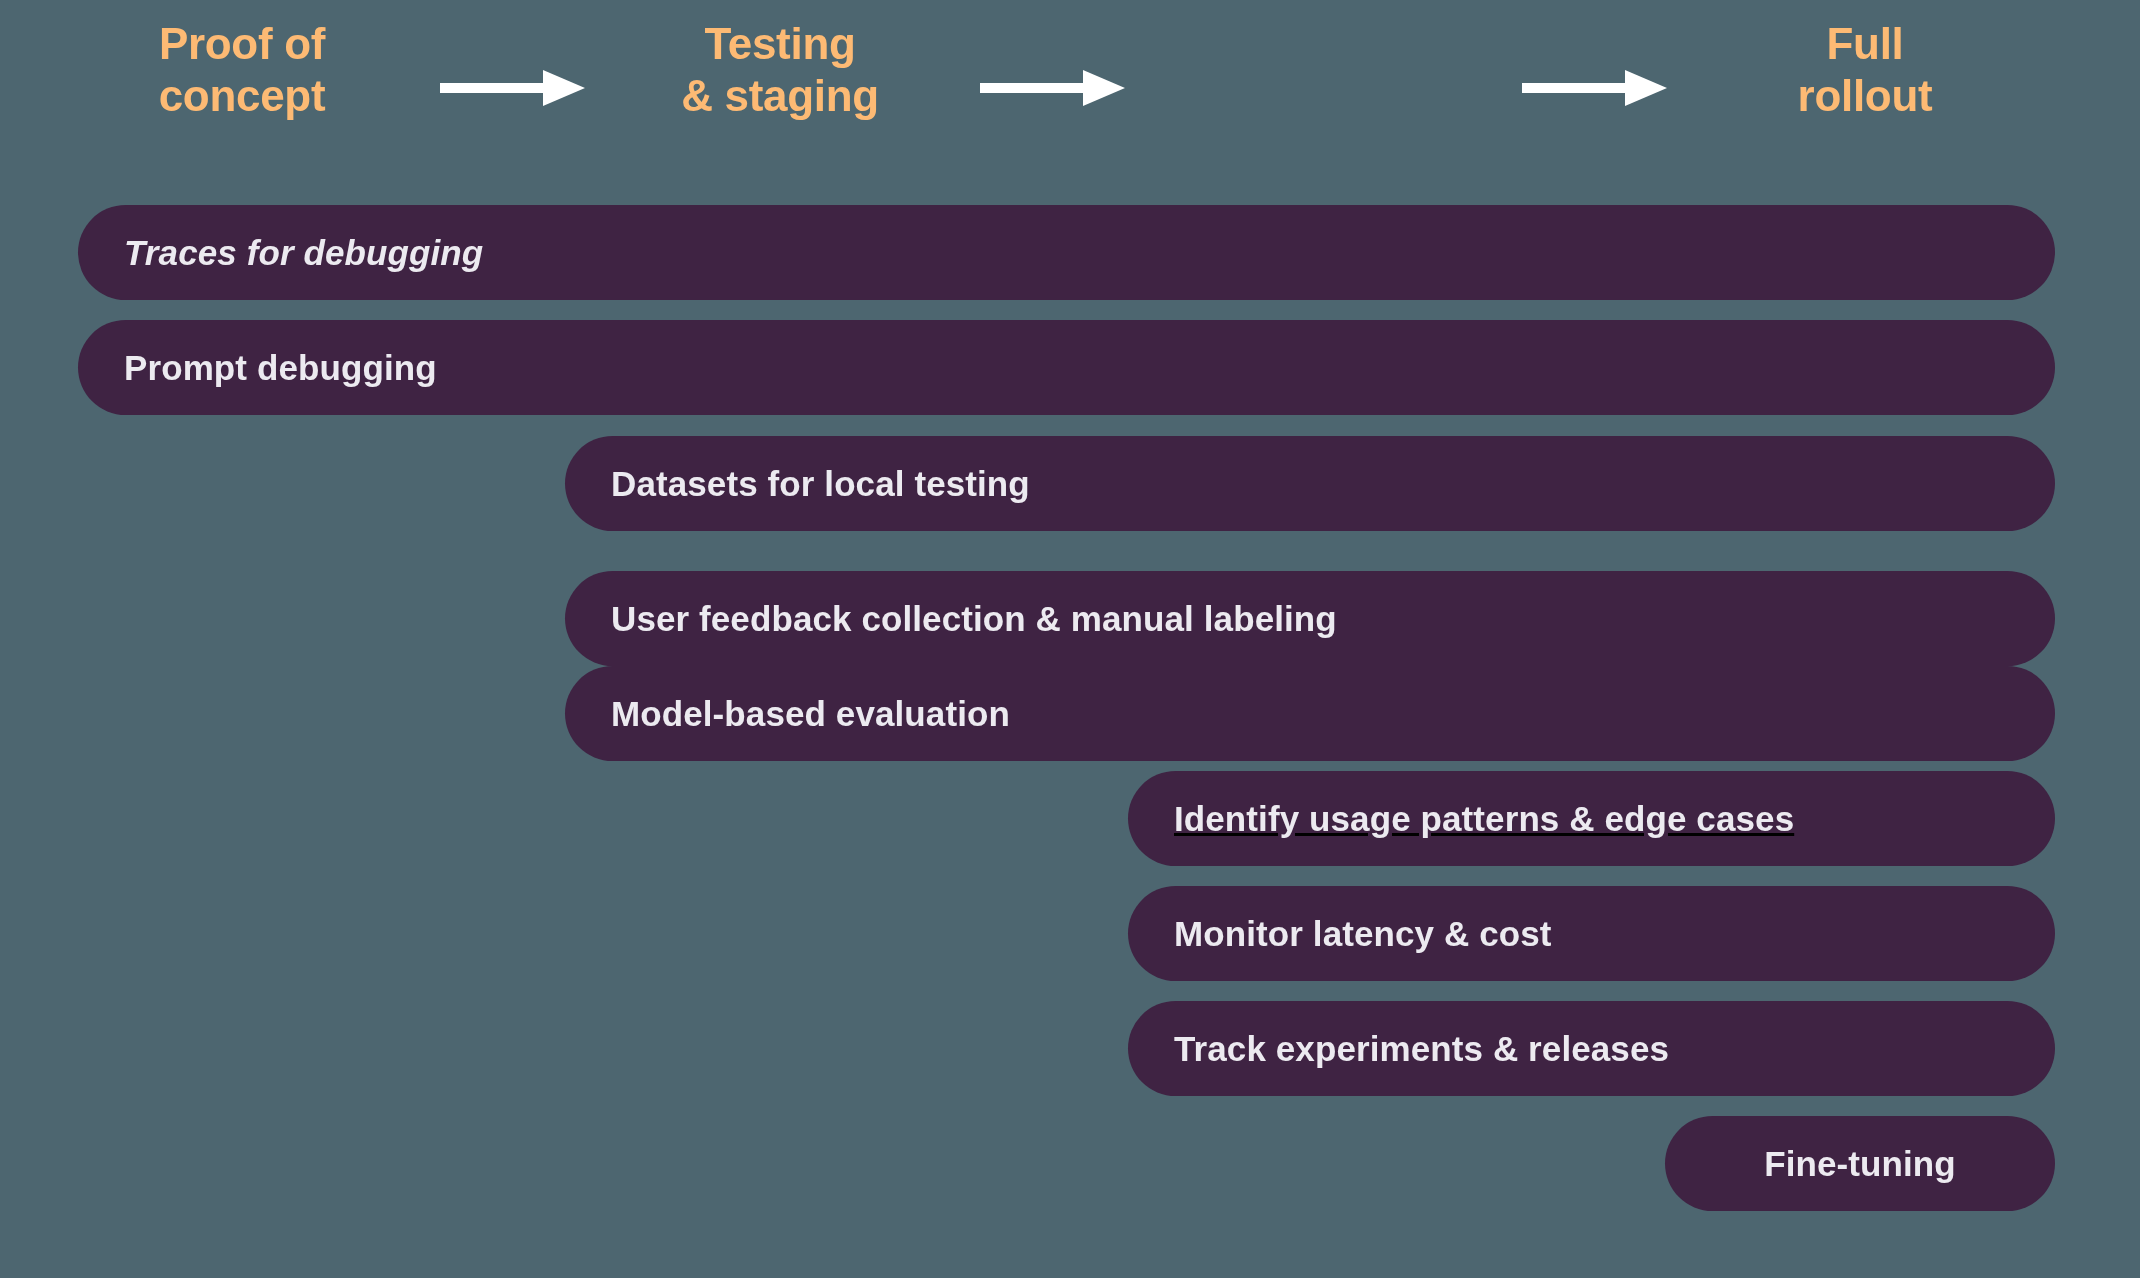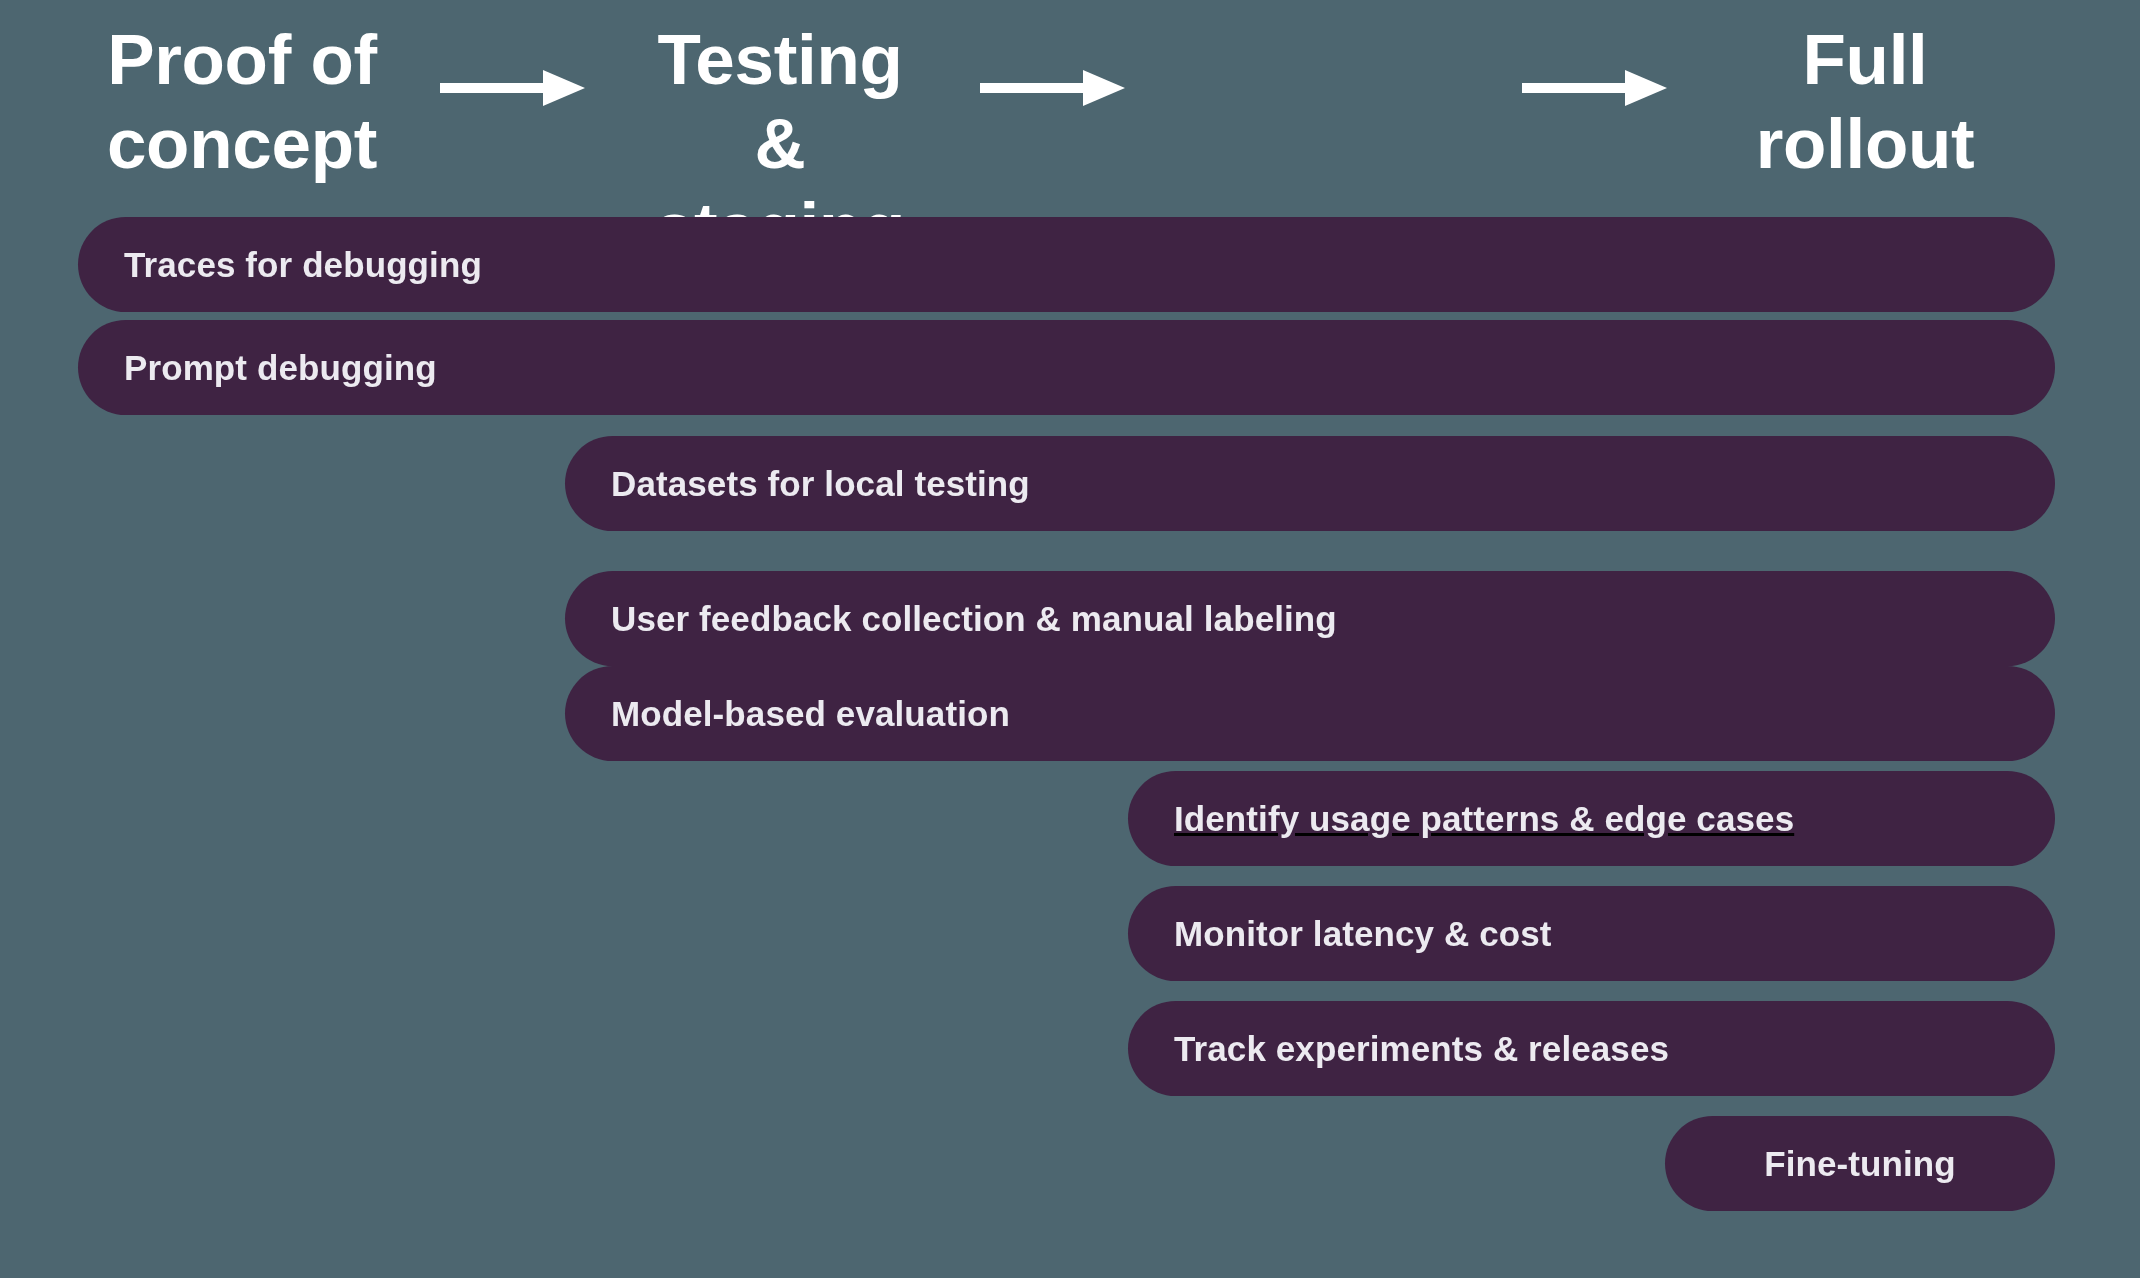--- a/index.html
+++ b/index.html
@@ -22,22 +22,22 @@
     height: 1278px;
     background: #4d6670;
   }
 
   
   .phase-label {
     position: absolute;
     top: 18px;
     width: 320px;
     text-align: center;
-    color: #ffffff;
-    font-size: 71px;
+    color: #fdba74;
+    font-size: 44px;
     font-weight: 700;
     line-height: 1.18;
     letter-spacing: -0.3px;
     white-space: pre-line;
   }
 
   .arrow {
     position: absolute;
     height: 40px;
     top: 68px;
@@ -93,21 +93,21 @@
   <svg class="arrow" style="left:980px; width:145px;" viewBox="0 0 145 40" preserveAspectRatio="none">
     <rect x="0" y="15" width="110" height="10" fill="#ffffff"></rect>
     <polygon points="103,2 145,20 103,38" fill="#ffffff"></polygon>
   </svg>
 
   <svg class="arrow" style="left:1522px; width:145px;" viewBox="0 0 145 40" preserveAspectRatio="none">
     <rect x="0" y="15" width="110" height="10" fill="#ffffff"></rect>
     <polygon points="103,2 145,20 103,38" fill="#ffffff"></polygon>
   </svg>
 
-  <div class="bar" style="left:78px; top:217px; width:1977px;">
+  <div class="bar" style="left:78px; top:205px; width:1977px;font-style:italic;">
     <span class="bar-label">Traces for debugging</span>
   </div>
 
   <div class="bar" style="left:78px; top:320px; width:1977px;">
     <span class="bar-label">Prompt debugging</span>
   </div>
 
   <div class="bar" style="left:565px; top:436px; width:1490px;">
     <span class="bar-label">Datasets for local testing</span>
   </div>

